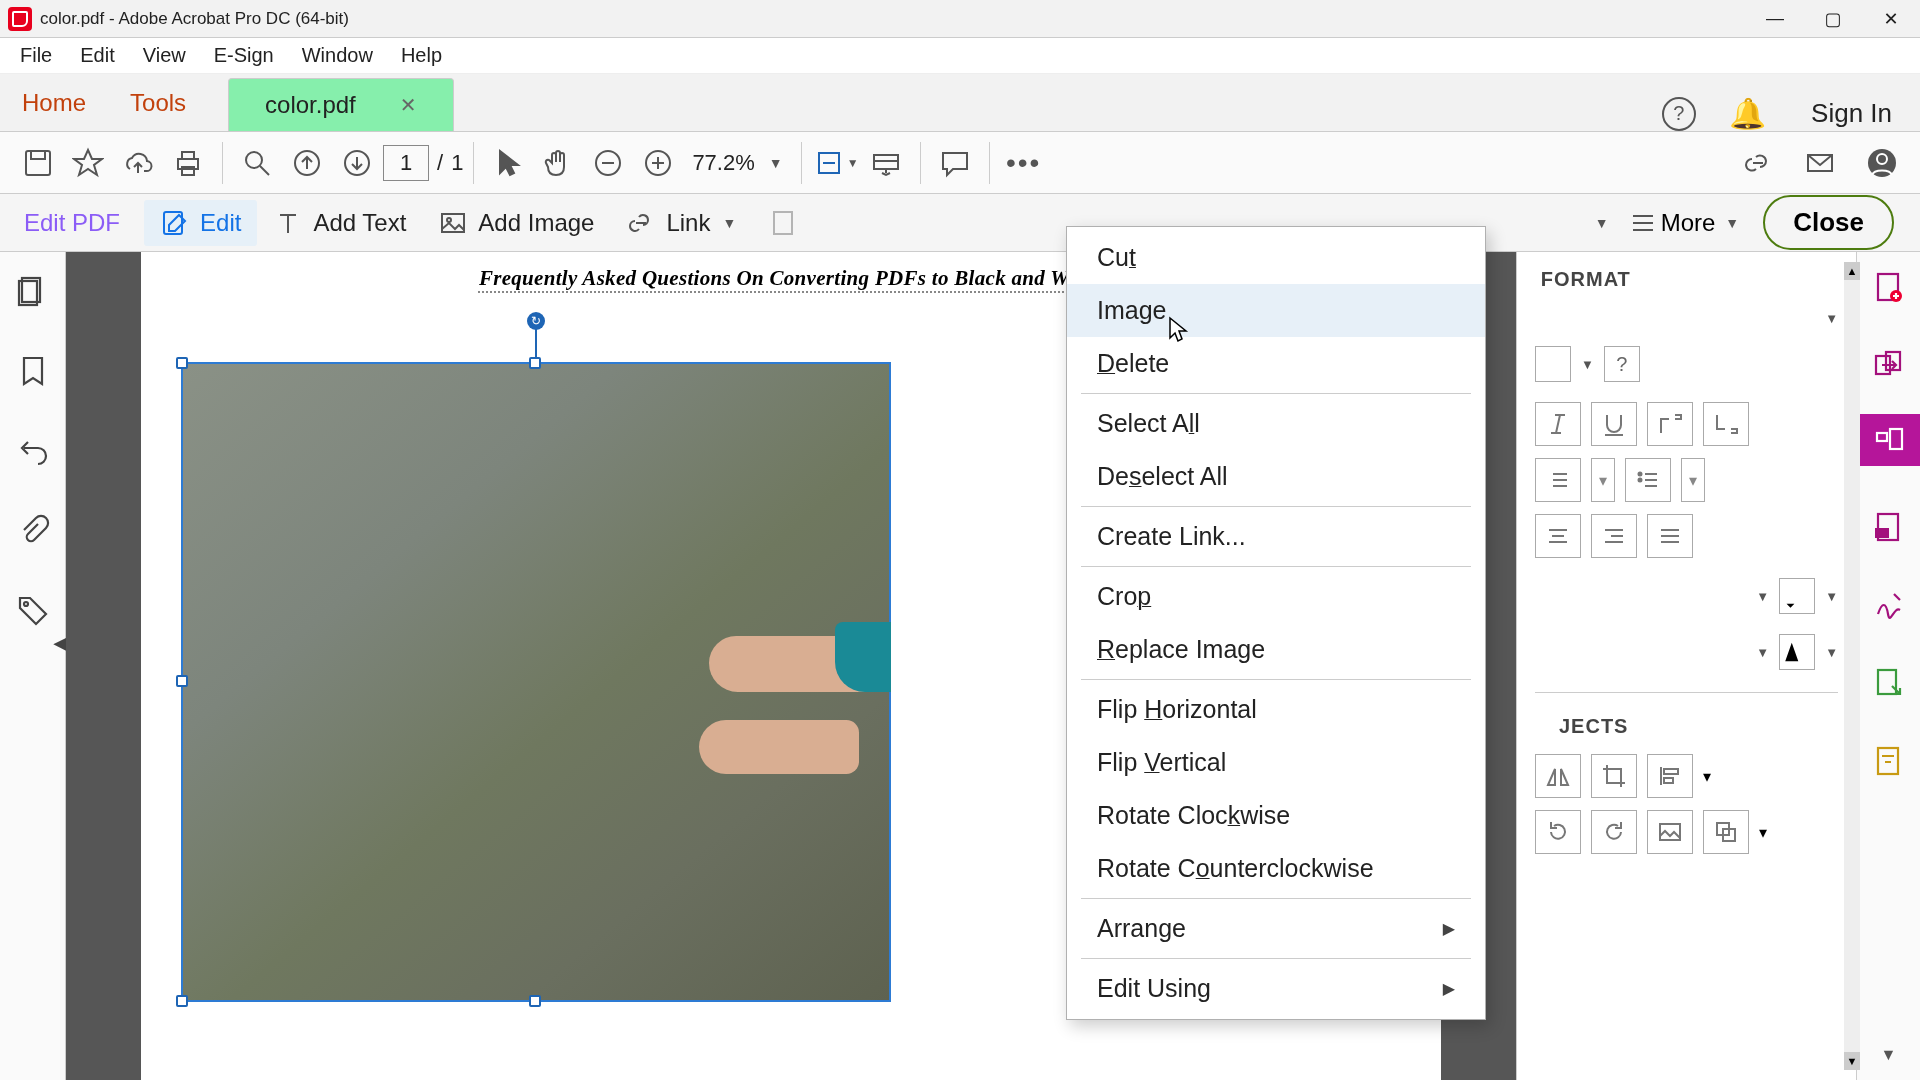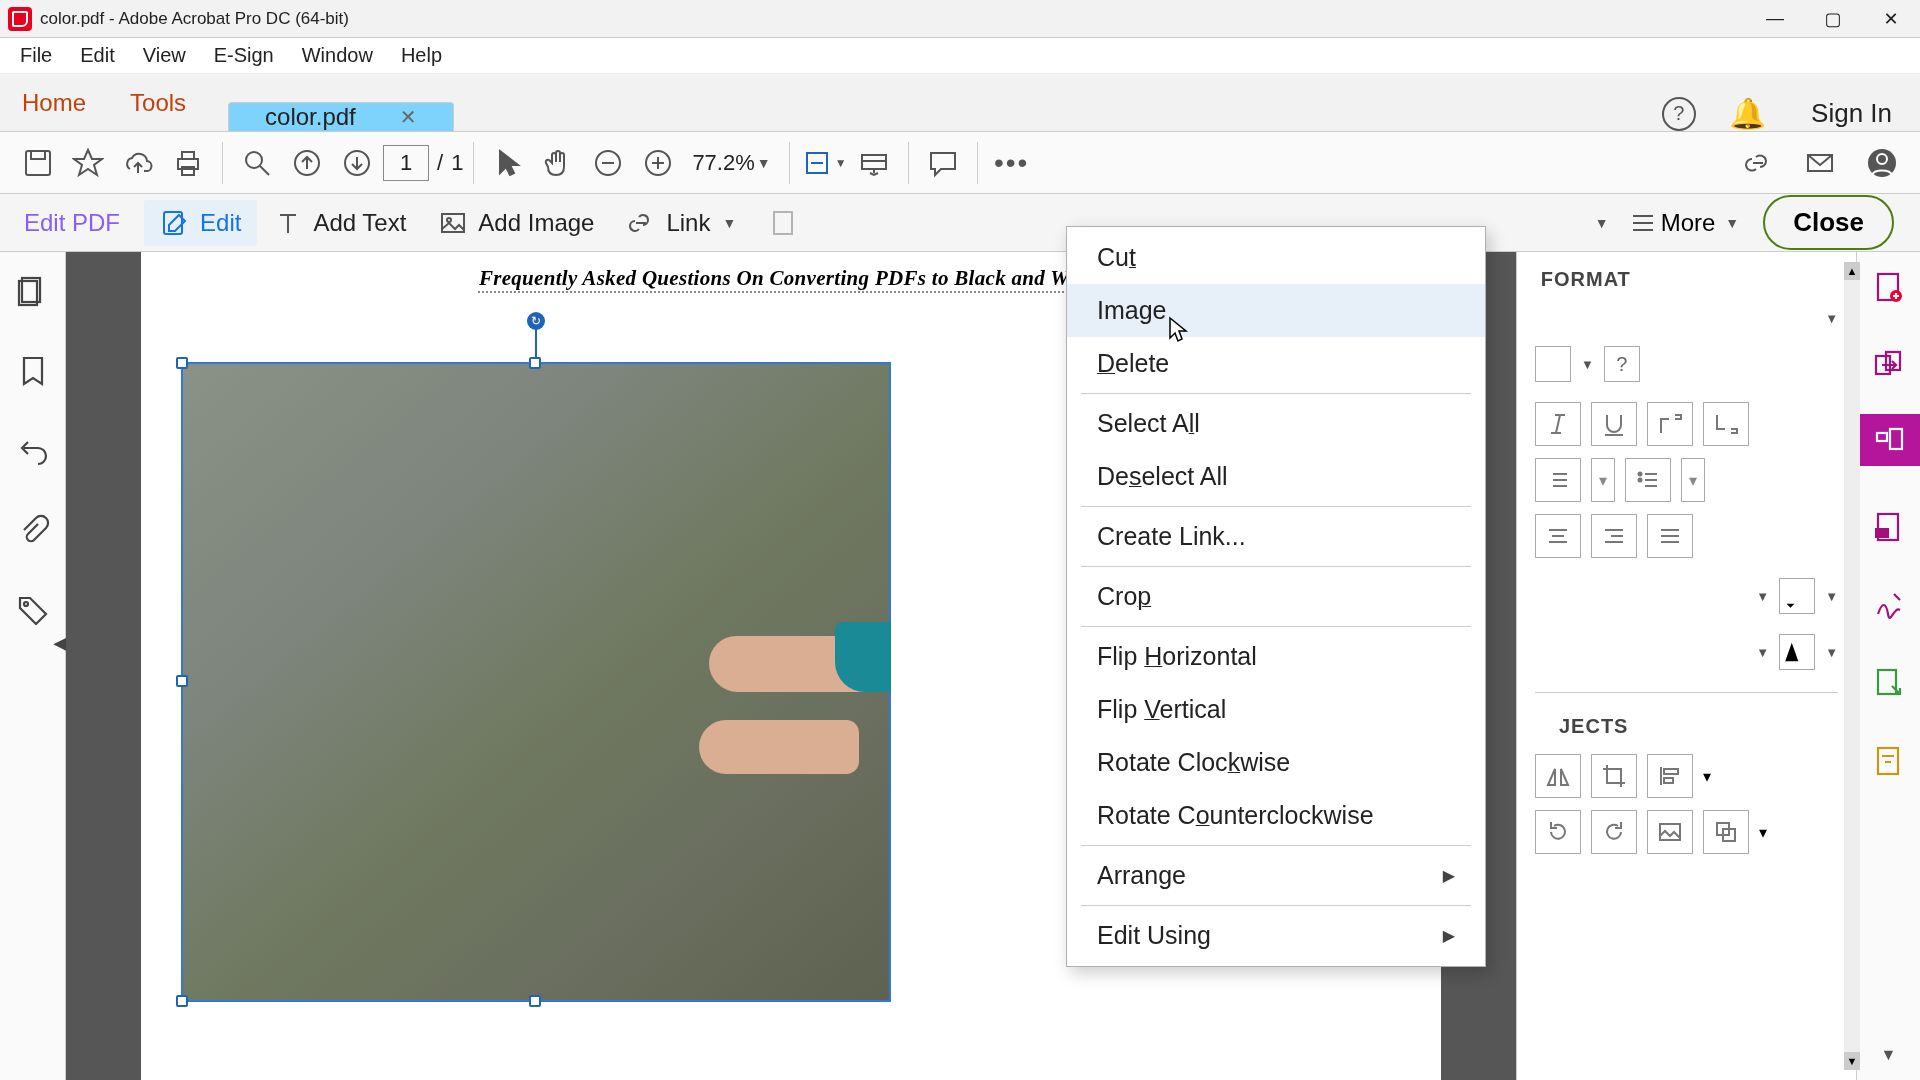--- a/index.html
+++ b/index.html
@@ -13,35 +13,35 @@
 .titlebar .win-controls { display: flex; }
 .titlebar .win-btn { width: 58px; height: 38px; display: flex; align-items: center; justify-content: center; font-size: 18px; color: #222; }
 
 
 .menubar { height: 36px; display: flex; align-items: center; padding: 0 6px; background: #fff; border-bottom: 1px solid #eee; }
 .menubar .mitem { padding: 6px 14px; font-size: 20px; color: #222; }
 
 
 .tabstrip { height: 58px; display: flex; align-items: flex-end; background: #f2f2f2; border-bottom: 1px solid #ccc; }
 .tabstrip .home-tab, .tabstrip .tools-tab { font-size: 24px; color: #c2410c; padding: 14px 22px; }
-.tabstrip .file-tab { font-size: 24px; color: #222; padding: 0 36px; background: #7dd3fc; border: 1px solid #ccc; border-bottom: none; border-radius: 4px 4px 0 0; margin-left: 20px; display:flex; align-items:center; gap:44px;}
+.tabstrip .file-tab { font-size: 24px; color: #222; padding: 12px 36px; background: #86efac; border: 1px solid #ccc; border-bottom: none; border-radius: 4px 4px 0 0; margin-left: 20px; display:flex; align-items:center; gap:44px;}
 .tabstrip .file-tab .close-x { font-size: 20px; color: #666; }
 .tabstrip-right { margin-left: auto; display: flex; align-items: center; gap: 34px; padding-right: 28px; }
 .icon-circle { width: 34px; height: 34px; border: 2px solid #555; border-radius: 50%; display:flex; align-items:center; justify-content:center; font-size:20px; color:#555;}
 .bell-ico { font-size: 30px; color: #666; }
 .signin { font-size: 26px; color: #222; margin-left: 10px; }
 
 
 .maintoolbar { height: 62px; display: flex; align-items: center; background: #fafafa; border-bottom: 1px solid #ccc; padding: 0 14px; gap: 2px; }
 .tbico { width: 48px; height: 38px; display: flex; align-items: center; justify-content: center; color: #555; }
 .tbico svg { width: 32px; height: 32px; stroke: #555; fill: none; stroke-width: 2; }
 .tbsep { width: 1px; height: 42px; background: #ccc; margin: 0 8px; }
 .pageind { display:flex; align-items:center; gap:8px; font-size:22px; color:#222; }
 .pageind .cur { width: 46px; height: 36px; border:1px solid #888; display:flex; align-items:center; justify-content:center; }
-.zoom-val { font-size: 22px; color: #222; margin: 0 8px; display:flex; align-items:center; gap:2px;}
+.zoom-val { font-size: 22px; color: #222; margin: 0 8px; display:flex; align-items:center; gap:14px;}
 .zoom-val .caret { font-size: 14px; color: #555; }
 .ellipsis { font-size: 28px; letter-spacing: 2px; }
 
 
 .edittoolbar { height: 58px; display: flex; align-items: center; background: #f5f5f5; border-bottom: 1px solid #ccc; }
 .edittoolbar .label-left { font-size: 24px; color: #8b5cf6; padding: 0 24px; font-weight: 500;}
 .edittoolbar .tb-item { display: flex; align-items: center; gap: 10px; padding: 8px 16px; font-size: 24px; color: #222; }
 .edittoolbar .edit-on { background: #e6f0f8; border-radius: 3px; color: #1473e6; }
 .edittoolbar .tb-item .ic { width: 30px; height: 30px; display:flex; align-items:center; justify-content:center; }
 .edittoolbar .tb-item .ic svg { stroke:#555; fill:none; stroke-width:2; width:28px; height:28px; }
@@ -577,20 +577,23 @@
       <span><span>De</span><span class="ul">s</span><span>elect All</span></span>
     </div>
   <div class="csep"></div>
   <div class="citem">
       <span>Create Link...</span>
     </div>
   <div class="csep"></div>
   <div class="citem">
       <span><span>Cro</span><span class="ul">p</span></span>
     </div>
+  <div class="citem">
+      <span><span class="ul">R</span><span>eplace Image</span></span>
+    </div>
   <div class="csep"></div>
   <div class="citem">
       <span><span>Flip </span><span class="ul">H</span><span>orizontal</span></span>
     </div>
   <div class="citem">
       <span><span>Flip </span><span class="ul">V</span><span>ertical</span></span>
     </div>
   <div class="citem">
       <span><span>Rotate Cloc</span><span class="ul">k</span><span>wise</span></span>
     </div>

